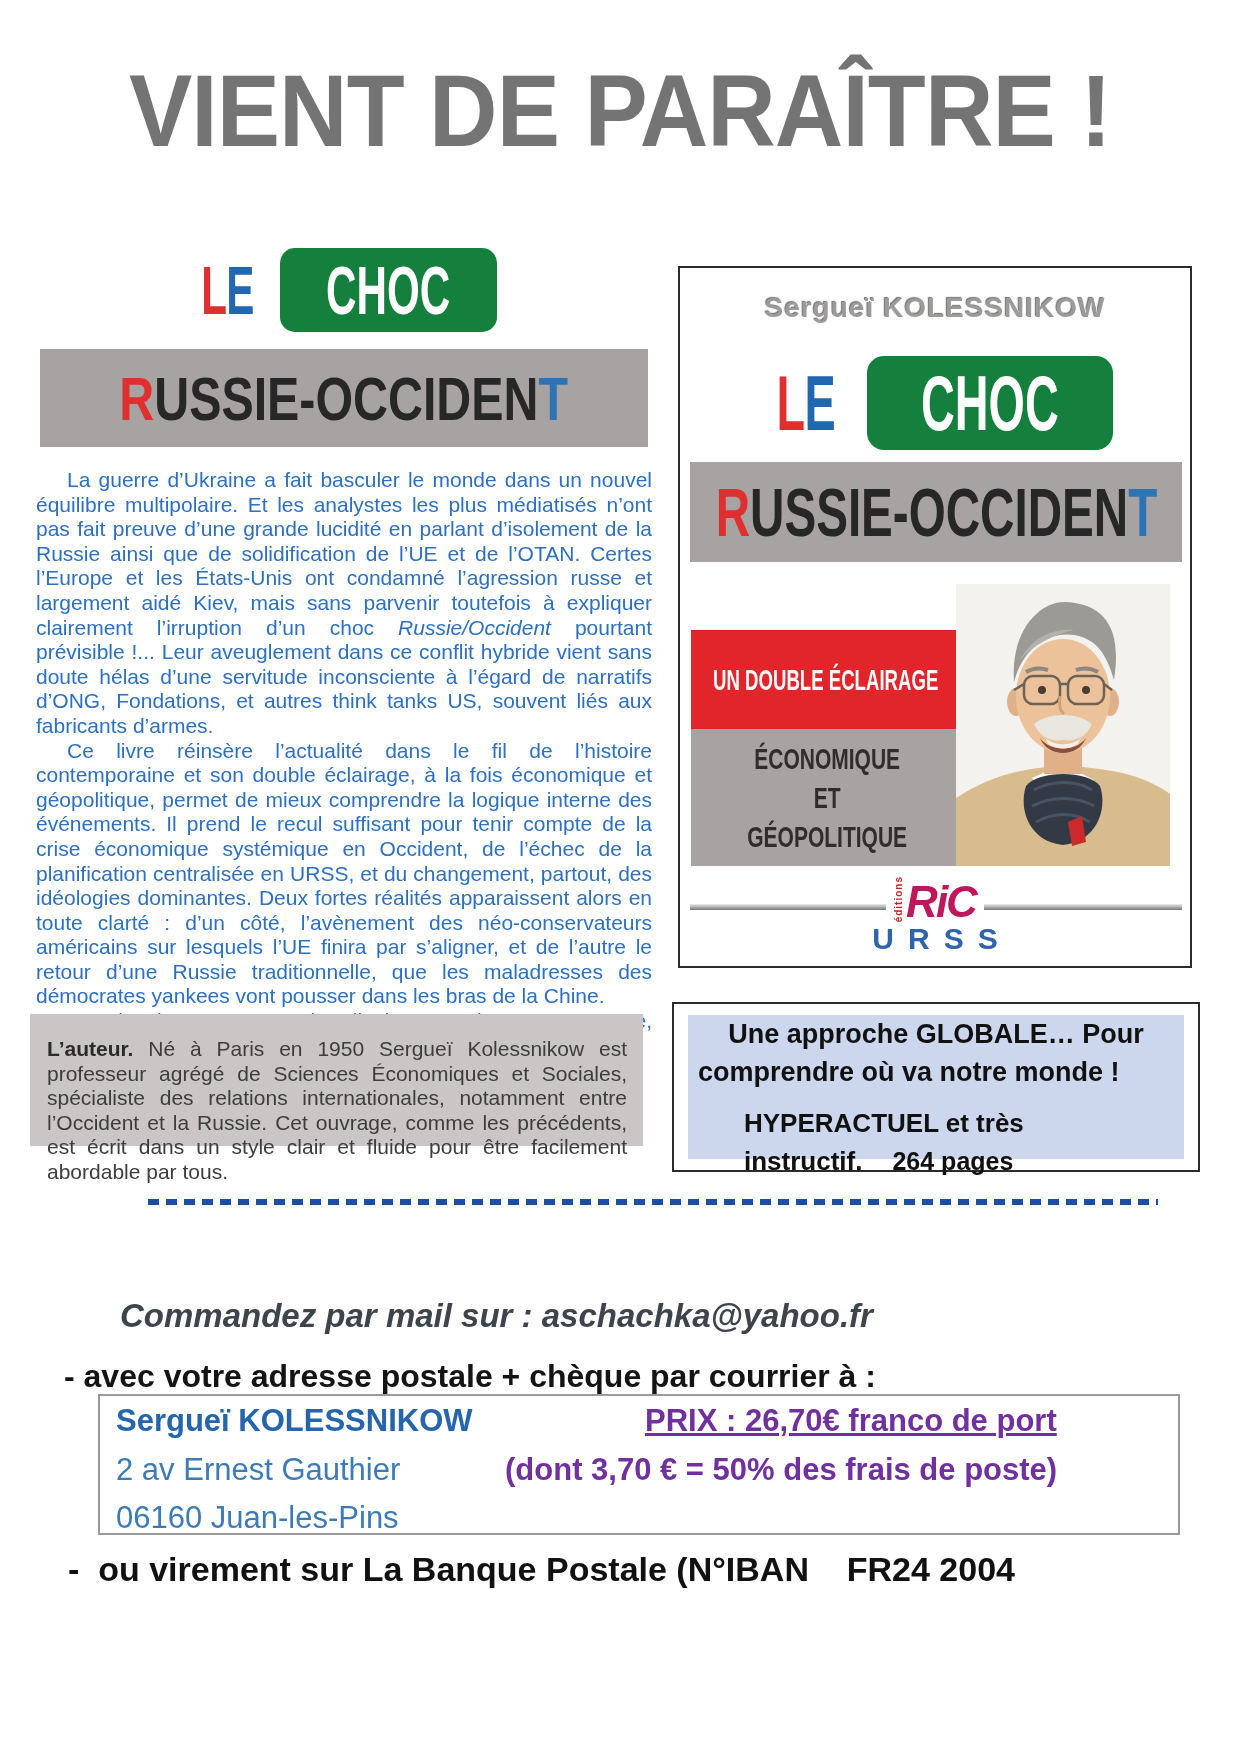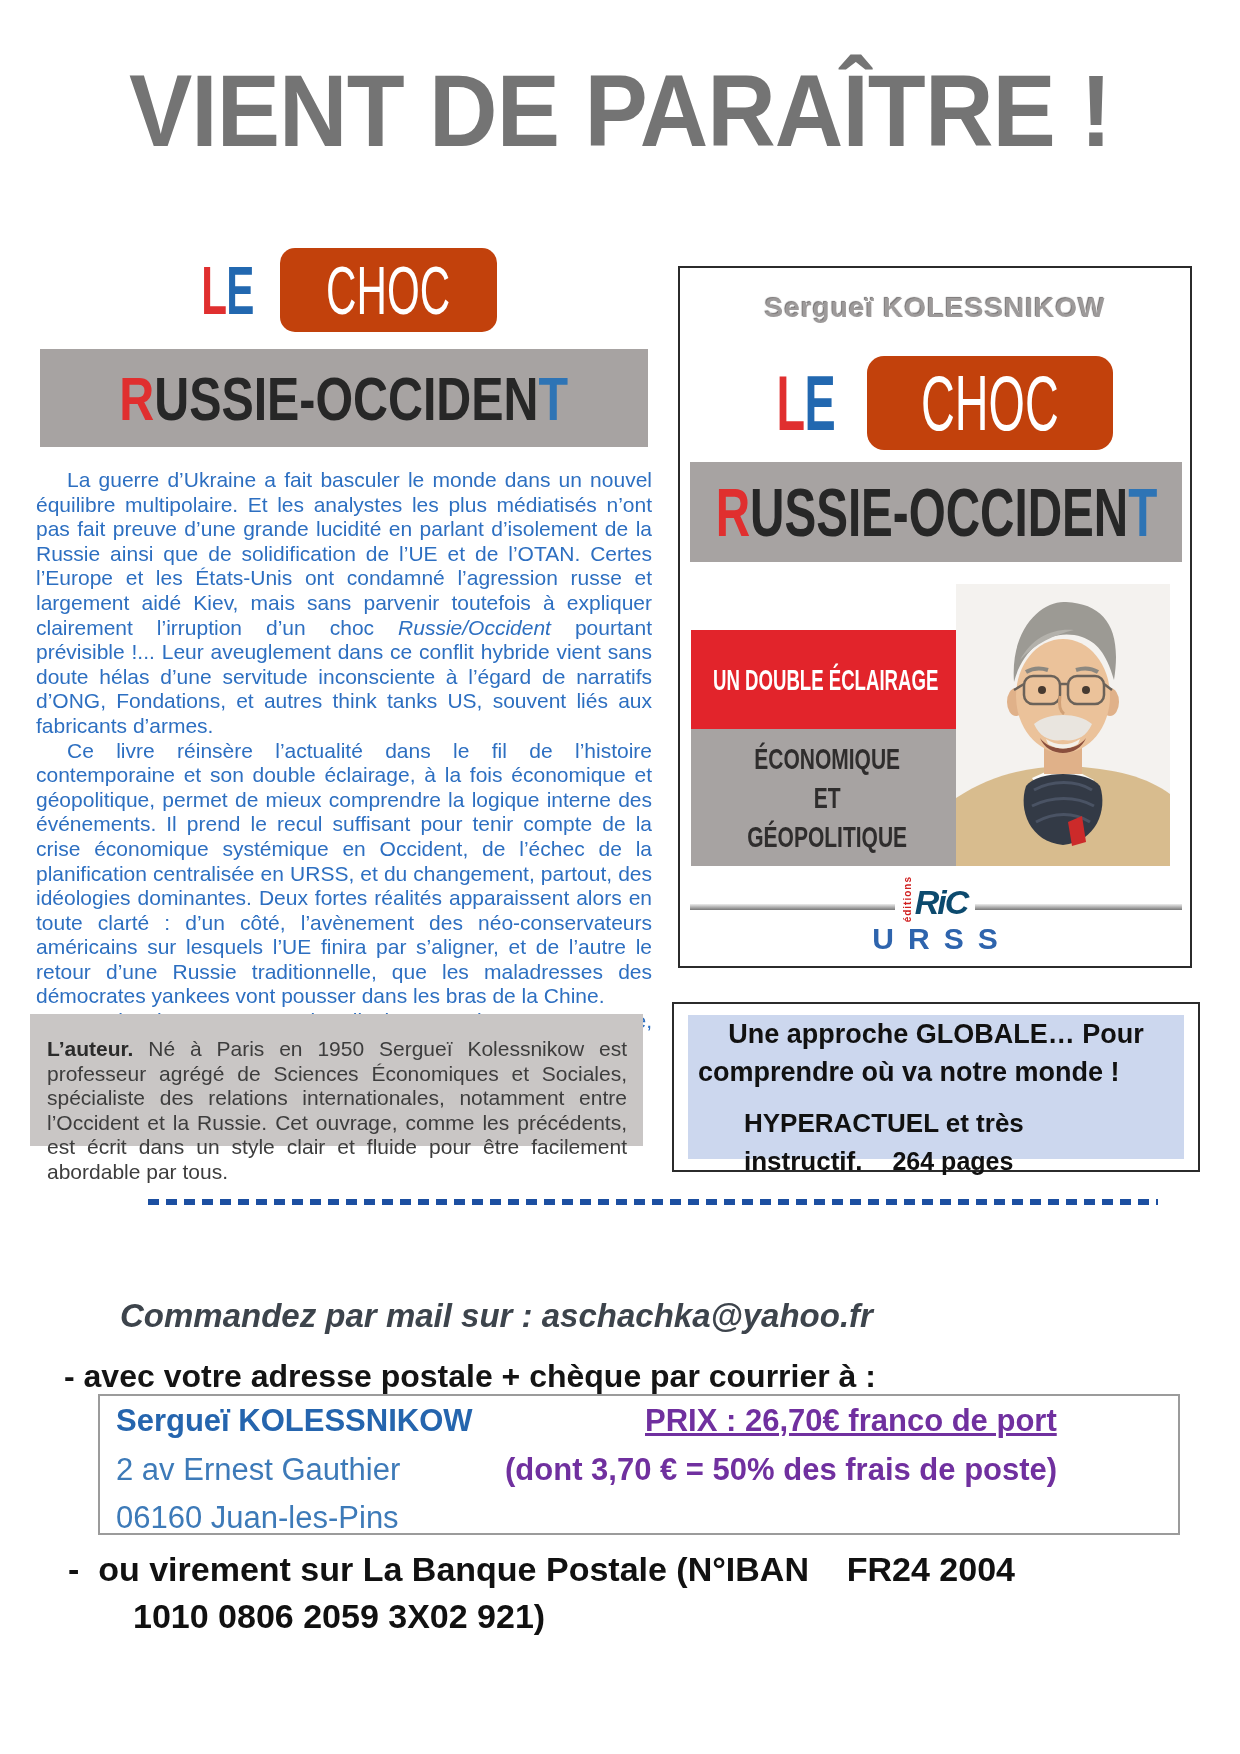--- a/index.html
+++ b/index.html
@@ -16,22 +16,22 @@
   .sx60{transform:scaleX(0.60);}
 
   
   .headline{left:0;right:0;top:58px;text-align:center;font-size:102px;font-weight:bold;
             color:#747474;letter-spacing:-1px;line-height:1.05;}
 
   
   .logo-row{left:30px;top:248px;width:622px;display:flex;align-items:center;justify-content:center;gap:10px;}
   .le{font-size:68px;font-weight:bold;letter-spacing:-1px;}
   .le .l{color:#e02f2f;} .le .e{color:#2268b0;}
-  .choc-box{background:#c2410c;color:#ffffff;border-radius:15px;padding:6px 8px;
-            font-size:68px;font-weight:normal;line-height:72px;}
+  .choc-box{background:#15803d;color:#ffffff;border-radius:15px;padding:6px 8px;
+            font-size:68px;font-weight:bold;line-height:72px;}
   .banner-left{left:40px;top:349px;width:608px;height:98px;background:#a7a3a2;
                display:flex;align-items:center;justify-content:center;}
   .banner-text{font-size:62px;font-weight:bold;letter-spacing:0;}
   .banner-text .r{color:#e02f2f;} .banner-text .mid{color:#272727;} .banner-text .t{color:#2e74b5;}
   .bodycopy{left:36px;top:468px;width:616px;color:#2d6fc1;font-size:21px;line-height:24.6px;}
   .bodycopy p{margin:0;text-indent:31px;text-align:justify;}
   .it{font-style:italic;}
   .author-box{left:30px;top:1014px;width:613px;height:132px;background:#c9c6c5;box-sizing:border-box;
               padding:23px 16px 0 17px;color:#3d3d3d;font-size:21px;line-height:24.5px;}
   .author-box p{margin:0;text-align:justify;}
@@ -54,21 +54,21 @@
   .subject-box{left:691px;top:729px;width:273px;height:137px;background:#a7a3a2;
                display:flex;flex-direction:column;align-items:center;justify-content:center;
                color:#2f2d2d;font-weight:bold;font-size:30px;line-height:39px;}
   .photo{left:956px;top:584px;width:214px;height:282px;}
   .ric-rule{left:690px;top:904px;width:492px;height:6px;
             background:linear-gradient(to bottom,#ececec,#777777);}
   .ric-logo{left:678px;top:876px;width:514px;display:flex;justify-content:center;}
   .ric-inner{background:#ffffff;padding:0 8px;display:flex;align-items:flex-end;gap:2px;}
   .editions{color:#d01f1f;font-size:10px;font-weight:bold;writing-mode:vertical-rl;
             transform:rotate(180deg);letter-spacing:1px;line-height:10px;}
-  .ric-word{color:#0c4a6e;font-size:34px;font-weight:bold;letter-spacing:-2px;line-height:40px;
+  .ric-word{color:#be185d;font-size:44px;font-weight:bold;letter-spacing:-2px;line-height:40px;
             font-style:italic;}
   .essai{left:678px;top:922px;width:514px;text-align:center;color:#2e64ad;font-weight:bold;
          font-size:30px;letter-spacing:14px;text-indent:14px;}
 
   
   .approche{left:672px;top:1002px;width:528px;height:170px;border:2px solid #2b2b2b;
             box-sizing:border-box;background:#ffffff;}
   .approche-inner{position:absolute;left:14px;top:11px;right:14px;bottom:11px;background:#ccd7ee;
                   color:#111111;font-weight:bold;font-size:27px;line-height:38px;
                   box-sizing:border-box;}
@@ -195,15 +195,14 @@
   <div class="abs postal-line">- avec votre adresse postale + chèque par courrier à :</div>
 
   <div class="abs order-box"></div>
   <div class="abs order-name nowrap">Sergueï KOLESSNIKOW</div>
   <div class="abs order-price1 nowrap">PRIX : 26,70€ franco de port</div>
   <div class="abs order-addr1 nowrap">2 av Ernest Gauthier</div>
   <div class="abs order-price2 nowrap">(dont 3,70 € = 50% des frais de poste)</div>
   <div class="abs order-addr2 nowrap">06160 Juan-les-Pins</div>
 
   <div class="abs iban1 pre">-  ou virement sur La Banque Postale (N°IBAN    FR24 2004</div>
-  <div class="abs iban2 pre">1010 0806 2059 3X02 921)</div>
 
 </div>
 
 </body></html>

